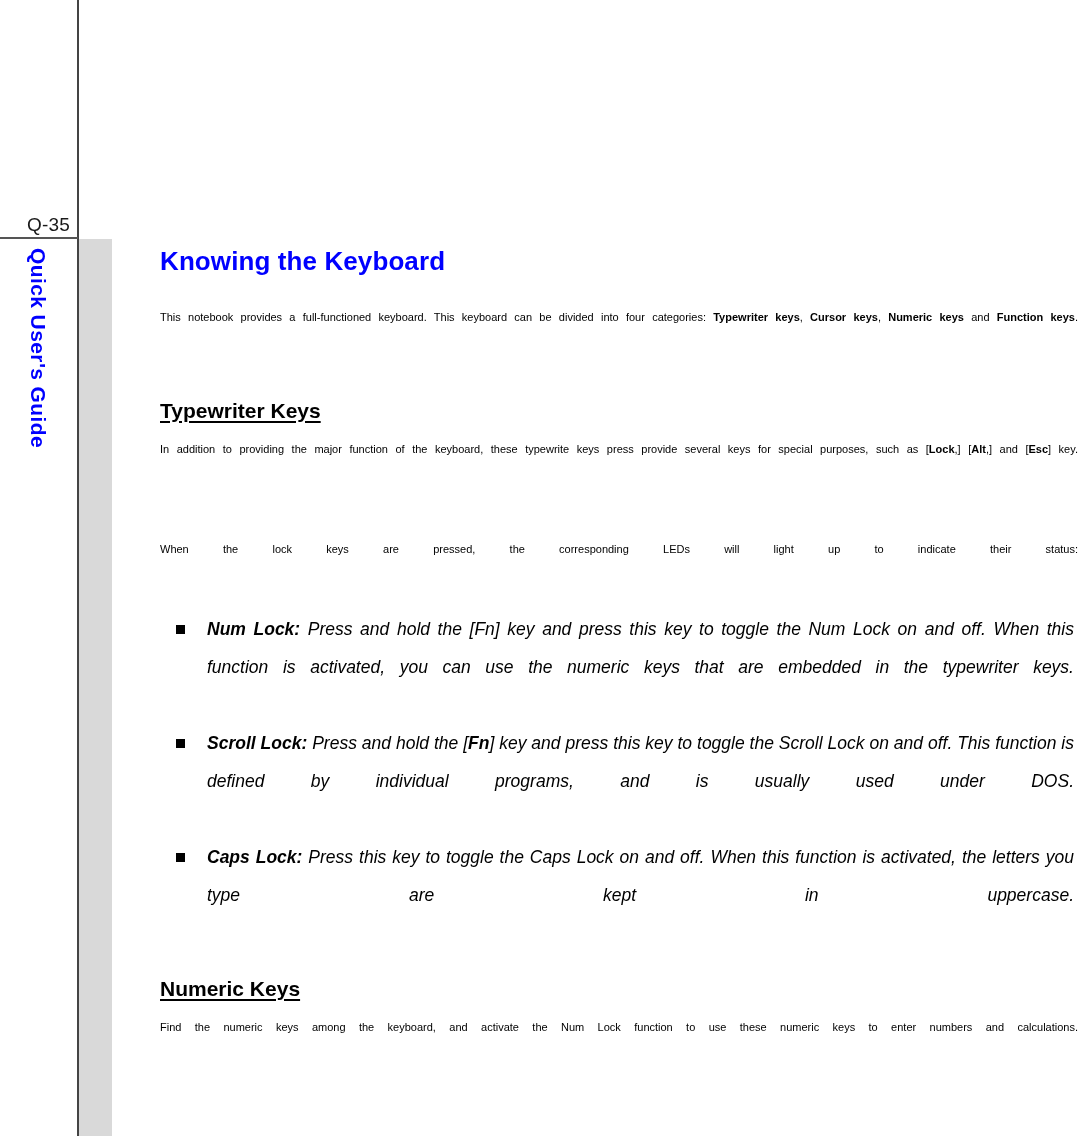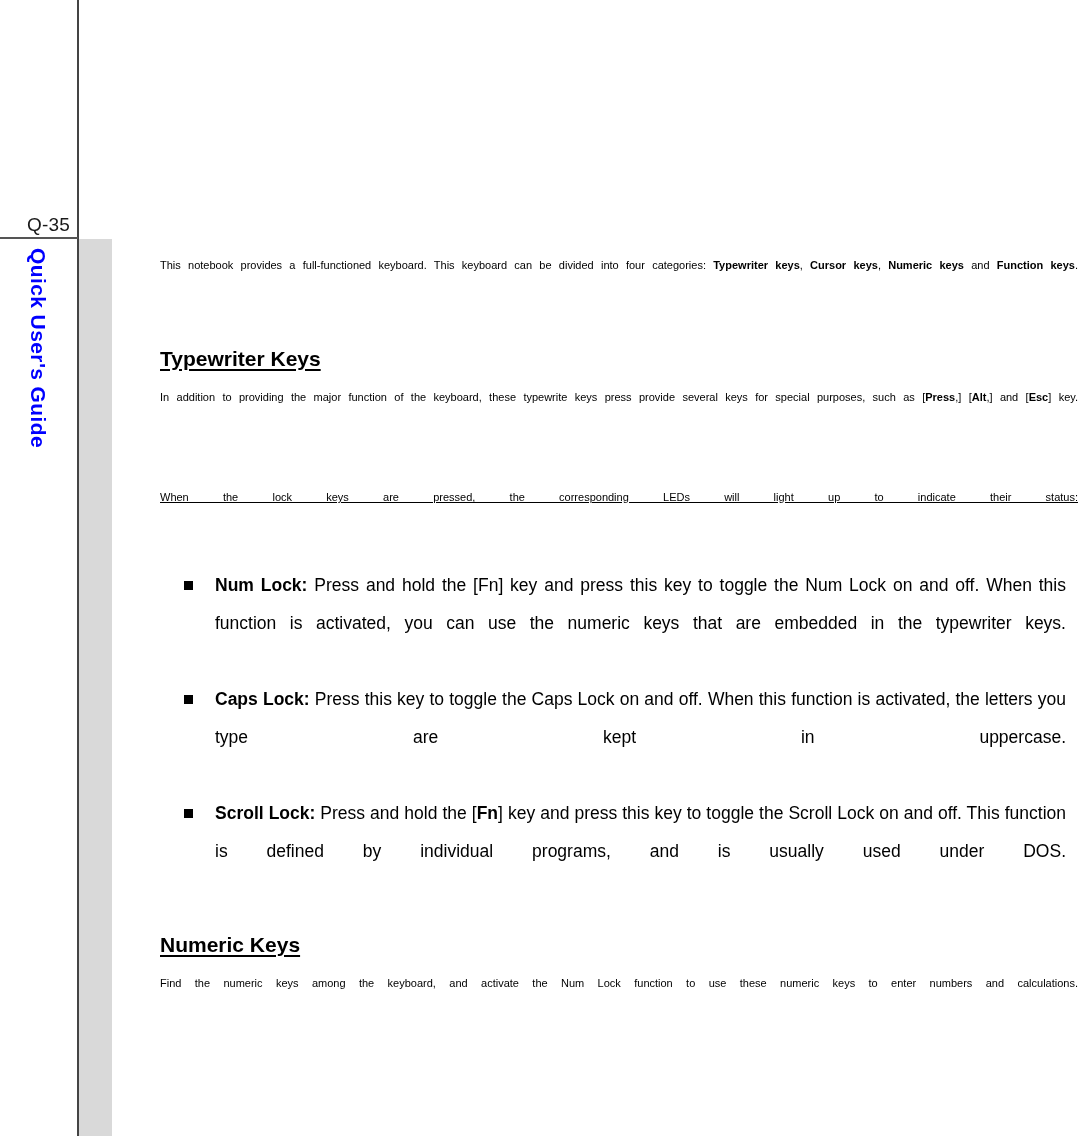--- a/index.html
+++ b/index.html
@@ -48,25 +48,25 @@
     width: 33px;
     height: 897px;
     background: #d9d9d9;
   }
 
   .page-number {
     position: absolute;
     left: 0;
     top: 214px;
     width: 70px;
+    text-align: right;
     font-size: 19px;
     line-height: 22px;
     color: #1a1a1a;
     letter-spacing: 0.2px;
-    margin-left: 27px;
   }
 
   .side-title-wrap {
     position: absolute;
     left: 22px;
     top: 248px;
     width: 56px;
     height: 300px;
   }
   .side-title {
@@ -118,37 +118,37 @@
     line-height: 38px;
     text-align: justify;
     text-justify: inter-word;
     color: #000000;
   }
   p.body.tight {
     margin-bottom: 0;
   }
   p.body.spaced-top {
     margin-top: 24px;
-    text-decoration: underline;
   }
   p.body:last-child {
     margin-bottom: 0;
   }
 
   
   p.body::after {
     content: "";
     display: inline-block;
     width: 100%;
   }
 
   ul.bullets {
     list-style: none;
-    margin: 12px;
+    margin: 4px;
     padding: 0;
+    font-style: italic;
   }
   ul.bullets li {
     position: relative;
     margin: 0 0 0 0;
     padding-left: 43px;
     font-size: 17.5px;
     line-height: 38px;
     text-align: justify;
     text-justify: inter-word;
   }
@@ -177,39 +177,40 @@
   <div class="gray-band"></div>
 
   <div class="page-number">Q-35</div>
 
   <div class="side-title-wrap">
     <div class="side-title">Quick User's Guide</div>
   </div>
 
   <div class="content">
 
+    <h1 class="doc-title">Knowing the Keyboard</h1>
 
     <p class="body"><span>This notebook provides a full-functioned keyboard.  This keyboard can be divided into four categories: </span><b>Typewriter keys</b><span>, </span><b>Cursor keys</b><span>, </span><b>Numeric keys</b><span> and </span><b>Function keys</b><span>.</span></p>
 
     <h2 class="section-head"><span class="u">Typewriter Keys</span></h2>
 
-    <p class="body"><span>In addition to providing the major function of the keyboard, these typewrite keys press provide several keys for special purposes, such as [</span><b>Press</b><span>,] [</span><b>Alt</b><span>,] and [</span><b>Esc</b><span>] key.</span></p>
+    <p class="body"><span>In addition to providing the major function of the keyboard, these typewrite keys press provide several keys for special purposes, such as [</span><b>Lock</b><span>,] [</span><b>Alt</b><span>,] and [</span><b>Esc</b><span>] key.</span></p>
 
     <p class="body spaced-top tight">When the lock keys are pressed, the corresponding LEDs will light up to indicate their status:</p>
 
     <ul class="bullets">
       <li>
         <span class="bullet-sq"></span><b>Num Lock:</b><span> Press and hold the [Fn] key and press this key to toggle the Num Lock on and off.  When this function is activated, you can use the numeric keys that are embedded in the typewriter keys.</span>
       </li>
       <li>
+        <span class="bullet-sq"></span><b>Scroll Lock:</b><span> Press and hold the [</span><b>Fn</b><span>] key and press this key to toggle the Scroll Lock on and off. This function is defined by individual programs, and is usually used under DOS.</span>
+      </li>
+      <li>
         <span class="bullet-sq"></span><b>Caps Lock:</b><span> Press this key to toggle the Caps Lock on and off.   When this function is activated, the letters you type are kept in uppercase.</span>
       </li>
-      <li>
-        <span class="bullet-sq"></span><b>Scroll Lock:</b><span> Press and hold the [</span><b>Fn</b><span>] key and press this key to toggle the Scroll Lock on and off. This function is defined by individual programs, and is usually used under DOS.</span>
-      </li>
     </ul>
 
     <h2 class="section-head"><span class="u">Numeric Keys</span></h2>
 
     <p class="body">Find the numeric keys among the keyboard, and activate the Num Lock function to use these numeric keys to enter numbers and calculations.</p>
 
   </div>
 </div>
 
 </body></html>

